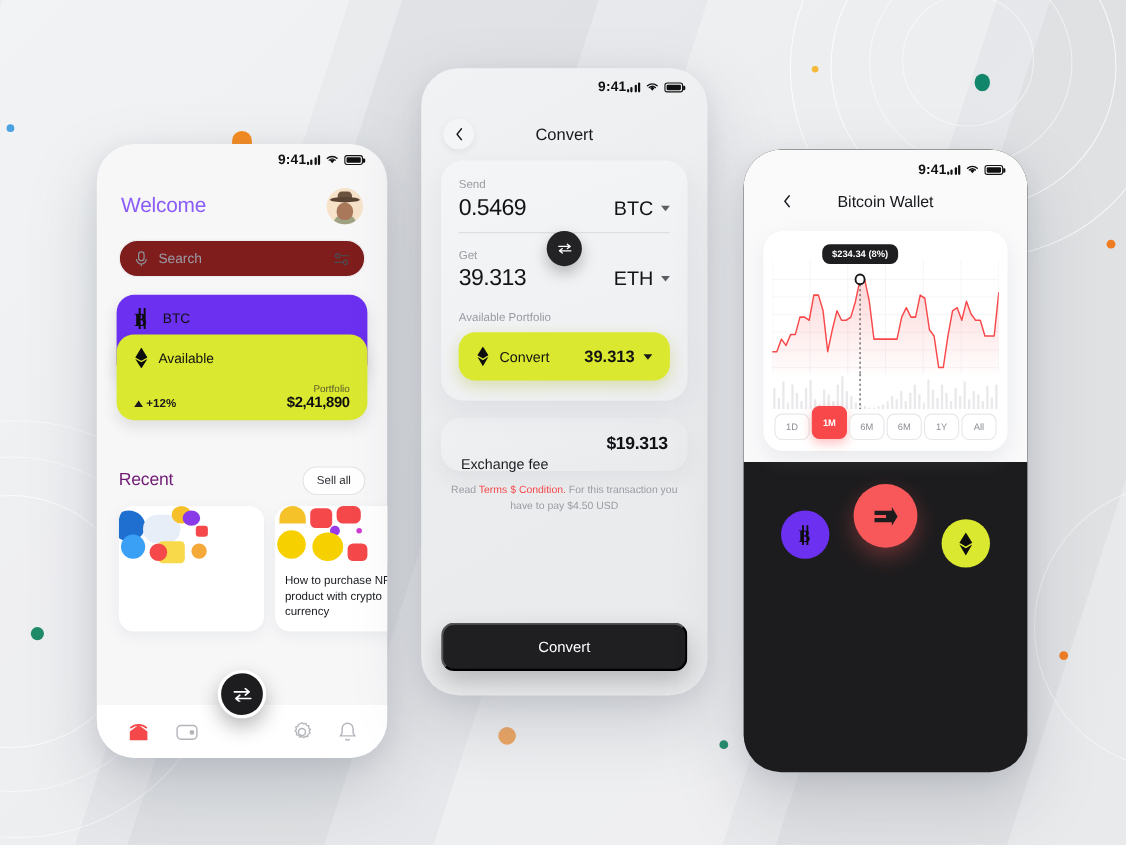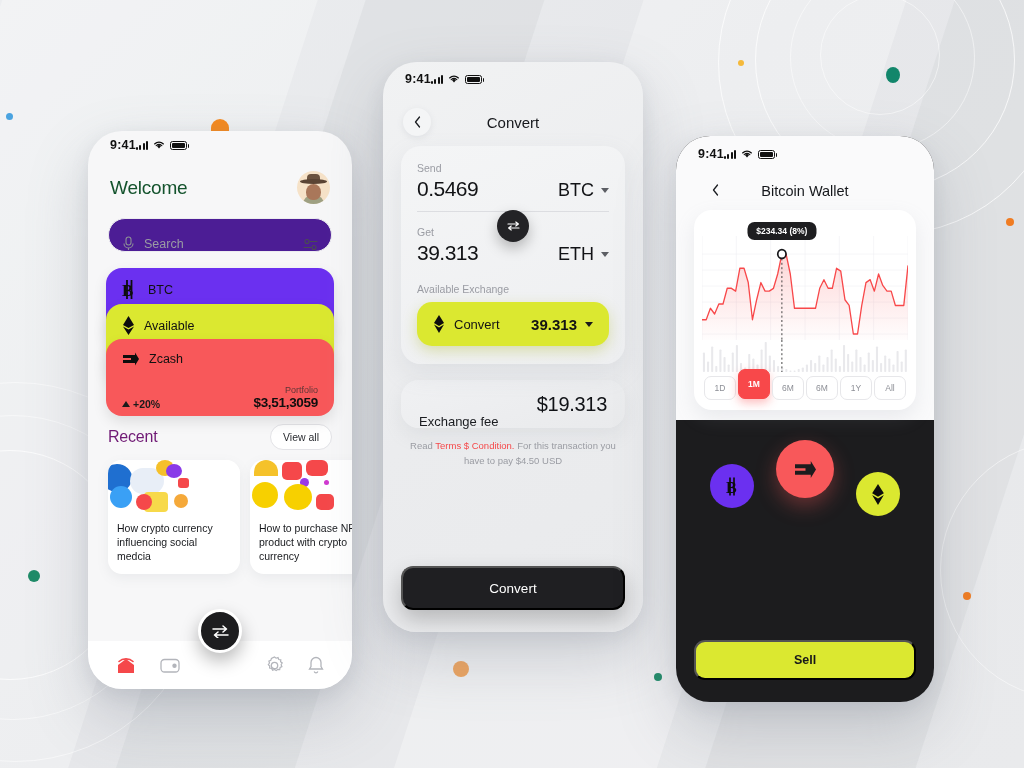--- a/index.html
+++ b/index.html
@@ -19,45 +19,45 @@
   .stripe.dark { background: rgba(210,212,216,0.38); }
   .ring { position:absolute; border-radius:50%; border:1.5px solid rgba(255,255,255,0.75); }
   .ring.faint { border-color: rgba(255,255,255,0.5); }
   .dot { position:absolute; border-radius:50%; }
 
   
   .phone { position:absolute; border-radius:34px; overflow:hidden;
     box-shadow: 0 26px 60px rgba(120,125,140,0.30), 0 6px 18px rgba(120,125,140,0.14); }
   .phone-inner { position:absolute; inset:0; }
 
-  .statusbar { display:flex; align-items:center; justify-content:flex-start;
+  .statusbar { display:flex; align-items:center; justify-content:flex-end;
     padding: 0 22px; height: 28px; }
   .statusbar .time { font-size: 12.5px; font-weight: 700; letter-spacing:.2px; color:#111; }
   .sb-icons { display:flex; align-items:center; gap:5px; }
   .sig { display:flex; align-items:flex-end; gap:1.5px; height:9px; }
   .sig i { display:block; width:2px; background:#111; border-radius:1px; }
   .sig i:nth-child(1){height:3px}.sig i:nth-child(2){height:5px}
   .sig i:nth-child(3){height:7px}.sig i:nth-child(4){height:9px}
   .batt { width:17px; height:9px; border:1.3px solid #111; border-radius:2.5px; position:relative; }
   .batt::after{content:"";position:absolute;top:1px;left:1px;bottom:1px;right:1px;background:#111;border-radius:1px;}
   .batt::before{content:"";position:absolute;right:-3px;top:2.5px;width:1.6px;height:4px;background:#111;border-radius:0 1px 1px 0;}
 
   
   #phone1 { left:88px; top:131px; width:264px; height:558px; background:#f7f7f8; }
   .p1-head { display:flex; align-items:center; justify-content:space-between;
     padding: 12px 22px 0 22px; }
-  .p1-title { font-size:19px; font-weight:400; color:#14532d; letter-spacing:-0.2px; }
+  .p1-title { font-size:19px; font-weight:400; color:#8b5cf6; letter-spacing:-0.2px; }
   .avatar { width:33px; height:33px; border-radius:50%; background:#f6e2c8; position:relative; overflow:hidden; }
   .av-face{position:absolute;left:9px;top:13px;width:15px;height:16px;border-radius:50% 50% 45% 45%;background:#a9775a;}
   .av-body{position:absolute;left:6px;bottom:0;width:21px;height:9px;border-radius:9px 9px 0 0;background:#9fa183;}
   .av-hat{position:absolute;left:3px;top:8px;width:27px;height:5px;border-radius:50%;background:#5a4434;}
   .av-crown{position:absolute;left:10px;top:3px;width:13px;height:8px;border-radius:4px 4px 0 0;background:#6b523f;}
 
-  .searchbar { margin:14px 20px 0 20px; height:34px; background:#4c1d95; border:1px solid #ececef;
-    border-radius:17px; display:flex; align-items:flex-end; padding: 0 13px; gap:9px; }
+  .searchbar { margin:14px 20px 0 20px; height:34px; background:#7f1d1d; border:1px solid #ececef;
+    border-radius:17px; display:flex; align-items:center; padding: 0 13px; gap:9px; }
   .search-ph { font-size:12.5px; color:#9a9ca3; flex:1; }
 
   .cards-stack { position:relative; margin: 16px 18px 0 18px; height:148px; }
   .crypto-card { position:absolute; left:0; right:0; height:78px; border-radius:16px; padding:12px 16px;
     box-shadow: 0 6px 14px rgba(0,0,0,0.10); }
   .cc-row { display:flex; align-items:center; gap:9px; }
   .cc-name { font-size:12.5px; font-weight:500; color:#111; }
   .cc-foot { display:flex; align-items:flex-end; justify-content:space-between; margin-top:13px; }
   .cc-chg { font-size:10.5px; font-weight:600; color:#1b1b1b; display:flex; align-items:center; gap:3px; }
   .cc-right { text-align:right; }
@@ -105,31 +105,31 @@
   .avail-label { font-size:10.5px; color:#9a9ca3; margin-top:18px; }
   .eth-card { margin-top:7px; background:#dbe830; border-radius:15px; height:44px;
     display:flex; align-items:center; justify-content:space-between; padding: 0 16px;
     box-shadow: 0 5px 14px rgba(180,190,60,0.38); }
   .eth-left { display:flex; align-items:center; gap:9px; font-size:13px; font-weight:500; color:#131313; }
   .eth-right { display:flex; align-items:center; gap:8px; font-size:15px; font-weight:600; color:#131313; }
   .fee-panel { margin: 16px 18px 0 18px; background: linear-gradient(160deg,#f0f1f3,#e9eaec);
     border-radius:18px; height:48px; display:flex; align-items:center; justify-content:space-between;
     padding: 0 18px; box-shadow: 0 8px 18px rgba(150,155,165,0.14); }
   .fee-label { font-size:13px; color:#1a1c20;margin-top:35px; }
-  .fee-val { font-size:20px; font-weight:400; color:#101216; letter-spacing:-0.3px; }
+  .fee-val { font-size:16px; font-weight:700; color:#101216; letter-spacing:-0.3px; }
   .terms { margin: 11px 26px 0 26px; text-align:center; font-size:9.5px; line-height:1.55; color:#9a9ca3; }
   .terms b { color:#f5484a; font-weight:400; }
   .convert-btn { position:absolute; left:18px; right:18px; bottom:22px; height:44px; background:#1f1f22;
     border-radius:12px; color:#fff; font-size:13.5px; display:flex; align-items:center; justify-content:center;
     box-shadow: 0 10px 22px rgba(0,0,0,0.22); }
 
   
   #phone3 { left:676px; top:136px; width:258px; height:566px; background:#1c1c1e; }
   .p3-top { background:#fafafb; padding-bottom:10px; }
-  .p3-nav { display:flex; align-items:center; padding: 12px 20px 0 36px; position:relative; height:42px; }
+  .p3-nav { display:flex; padding: 12px 20px 0 36px; position:relative; height:42px; }
   .p3-title { position:absolute; left:0; right:0; text-align:center; font-size:14.5px; font-weight:500; color:#16181c; }
   .chartcard { margin: 4px 18px 0 18px; background:#fff; border-radius:18px; padding:10px 8px 10px 8px;
     box-shadow: 0 8px 20px rgba(150,155,165,0.16); position:relative; }
   .chart-wrap { position:relative; height:120px; }
   .tooltip { position:absolute; left:50%; transform:translateX(-50%); top:2px; background:#1e1e20; color:#fff;
     font-size:8.5px; font-weight:600; padding:4px 9px; border-radius:7px; white-space:nowrap; }
   .pills { display:flex; align-items:center; justify-content:space-between; margin-top:4px; padding: 0 2px; }
   .pill { font-size:8.5px; color:#8d8f96; border:1px solid #e7e7ea; border-radius:7px;
     padding:6px 0; width:32px; text-align:center; background:#fff; }
   .pill.active { background:#f8484a; color:#fff; border-color:#f8484a; font-weight:700;
@@ -263,59 +263,40 @@
                 <span class="tri"></span>
                 <span>+12%</span>
               </span>
             <div class="cc-right">
               <div class="cc-plabel">Portfolio</div>
               <div class="cc-pval">$2,41,890</div>
             </div>
           </div>
         </div>
 
-        <div class="crypto-card" style="top:71px; background:#f8585a; height:77px;">
-          <div class="cc-row">
-            <svg width="18" height="16" viewBox="0 0 18 16">
-              <path d="M1 4 L13 4 L13 1.5 L17 8 L13 14.5 L13 12 L1 12 L1 9 L9 9 L9 7 L1 7 Z" fill="#0d0d0d"></path>
-            </svg>
-            <span class="cc-name">Zcash</span>
-          </div>
-          <div class="cc-foot" style="margin-top:18px;">
-            <span class="cc-chg">
-                <span class="tri"></span>
-                <span>+20%</span>
-              </span>
-            <div class="cc-right">
-              <div class="cc-plabel">Portfolio</div>
-              <div class="cc-pval">$3,51,3059</div>
-            </div>
-          </div>
-        </div>
       </div>
 
       <div class="recent-head">
         <span class="recent-title">Recent</span>
-        <button class="viewall">View all</button>
+        <button class="viewall">Sell all</button>
       </div>
 
       <div class="news-row">
         <div class="news-card">
           <div class="news-img" style="background:#fff;">
             <div class="blob" style="left:-6px;top:4px;width:30px;height:28px;background:#1f6fd0;"></div>
             <div class="blob" style="left:2px;top:26px;width:22px;height:22px;background:#3aa0f5;"></div>
             <div class="blob" style="left:22px;top:8px;width:34px;height:26px;background:#e8eef7;border-radius:14px;"></div>
             <div class="blob" style="left:48px;top:0px;width:18px;height:16px;background:#f5c02a;"></div>
             <div class="blob" style="left:58px;top:4px;width:16px;height:14px;background:#8a3ae8;"></div>
             <div class="blob" style="left:36px;top:32px;width:24px;height:20px;background:#f7d94a;border-radius:4px;"></div>
             <div class="blob" style="left:28px;top:34px;width:16px;height:16px;background:#f5484a;"></div>
             <div class="blob" style="left:66px;top:34px;width:14px;height:14px;background:#f5a93a;"></div>
             <div class="blob" style="left:70px;top:18px;width:11px;height:10px;background:#f5484a;border-radius:3px;"></div>
           </div>
-          <div class="news-txt">How crypto currency influencing social medcia</div>
         </div>
         <div class="news-card">
           <div class="news-img" style="background:#fff;">
             <div class="blob" style="left:4px;top:0px;width:24px;height:16px;background:#f5c22a;border-radius:12px 12px 0 0;"></div>
             <div class="blob" style="left:2px;top:22px;width:26px;height:26px;background:#f7d000;"></div>
             <div class="blob" style="left:32px;top:2px;width:20px;height:18px;background:#f5484a;border-radius:5px;"></div>
             <div class="blob" style="left:56px;top:0px;width:22px;height:16px;background:#f5484a;border-radius:6px;"></div>
             <div class="blob" style="left:50px;top:18px;width:9px;height:9px;background:#9a3ae8;"></div>
             <div class="blob" style="left:74px;top:20px;width:5px;height:5px;background:#d03ad0;"></div>
             <div class="blob" style="left:34px;top:24px;width:28px;height:26px;background:#f7d000;"></div>
@@ -407,21 +388,21 @@
           </div>
         </div>
 
         <div class="swapbtn">
           <svg width="13" height="10" viewBox="0 0 13 10">
             <path d="M1 3 H11 M8.8 1 L11.4 3 L8.8 5" stroke="#fff" stroke-width="1.2" fill="none" stroke-linecap="round" stroke-linejoin="round"></path>
             <path d="M12 7 H2 M4.2 5 L1.6 7 L4.2 9" stroke="#fff" stroke-width="1.2" fill="none" stroke-linecap="round" stroke-linejoin="round"></path>
           </svg>
         </div>
 
-        <div class="avail-label">Available Exchange</div>
+        <div class="avail-label">Available Portfolio</div>
         <div class="eth-card">
           <span class="eth-left">
             <svg width="12" height="18" viewBox="0 0 12 18">
               <polygon points="6,0 11,8 6,11 1,8" fill="#0d0d0d"></polygon>
               <polygon points="6,12.4 11,9.4 6,18 1,9.4" fill="#0d0d0d"></polygon>
             </svg>
             <span>Convert</span>
           </span>
           <span class="eth-right">
             <span>39.313</span>
@@ -585,17 +566,16 @@
         <div class="coin" style="width:44px;height:44px;background:#dbe830;right:34px;top:26px;">
           <svg width="14" height="21" viewBox="0 0 12 18">
             <polygon points="6,0 11,8 6,11 1,8" fill="#0d0d0d"></polygon>
             <polygon points="6,12.4 11,9.4 6,18 1,9.4" fill="#0d0d0d"></polygon>
           </svg>
         </div>
       </div>
 
 
       <div class="actions">
-        <button class="btn-sell">Sell</button>
       </div>
     </div>
   </div>
 </div>
 
 </body></html>

